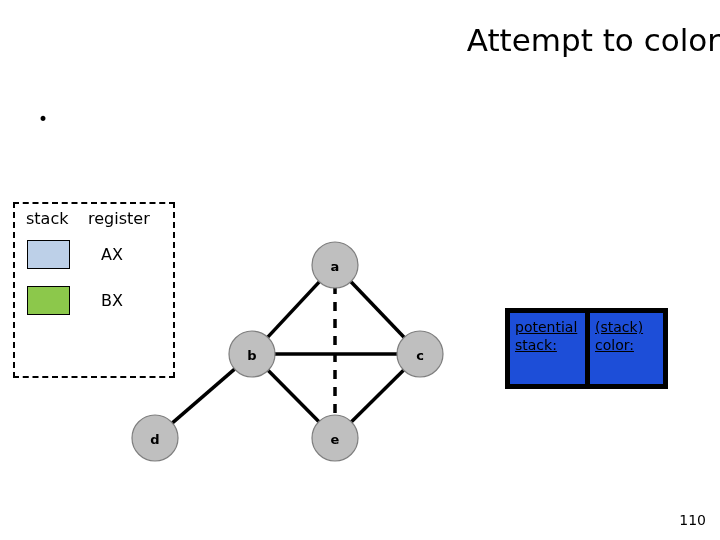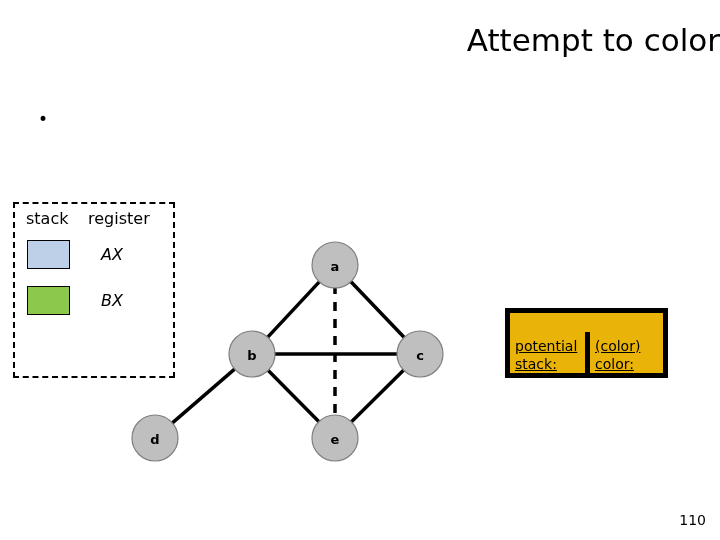--- a/index.html
+++ b/index.html
@@ -82,21 +82,20 @@
     left: 73px;
     top: 0;
     font-size: 16px;
     line-height: 24px;
   }
   .legend-row {
     position: absolute;
     left: 0;
     width: 100%;
     height: 46px;
-    font-style: italic;
   }
   .legend-swatch {
     position: absolute;
     left: 12px;
     width: 43px;
     height: 29px;
     border: 1.3px solid #000000;
     box-sizing: border-box;
   }
   .legend-reg {
@@ -124,26 +123,25 @@
     text-anchor: middle;
     dominant-baseline: central;
   }
 
   
   .spill-table {
     position: absolute;
     left: 505px;
     top: 308px;
     width: 163px;
-    height: 70px;
+    height: 81px;
     border: 5px solid #000000;
     box-sizing: border-box;
     display: flex;
-    background: #eab308;
-    align-items: flex-end;
+    background: #1d4ed8;
   }
   .spill-cell {
     flex: 0 0 auto;
     box-sizing: border-box;
     padding: 5px 3px 0 5px;
     font-size: 14px;
     line-height: 18px;
   }
   .spill-cell.left {
     width: 80px;
@@ -229,20 +227,20 @@
         </g>
       </g>
   </svg>
 
   <div class="spill-table">
     <div class="spill-cell left">
       <span>potential</span>
       <span>stack:</span>
     </div>
     <div class="spill-cell right">
-      <span>(color)</span>
+      <span>(stack)</span>
       <span>color:</span>
     </div>
   </div>
 
   <div class="page-number">110</div>
 
 </div>
 
 </body></html>

